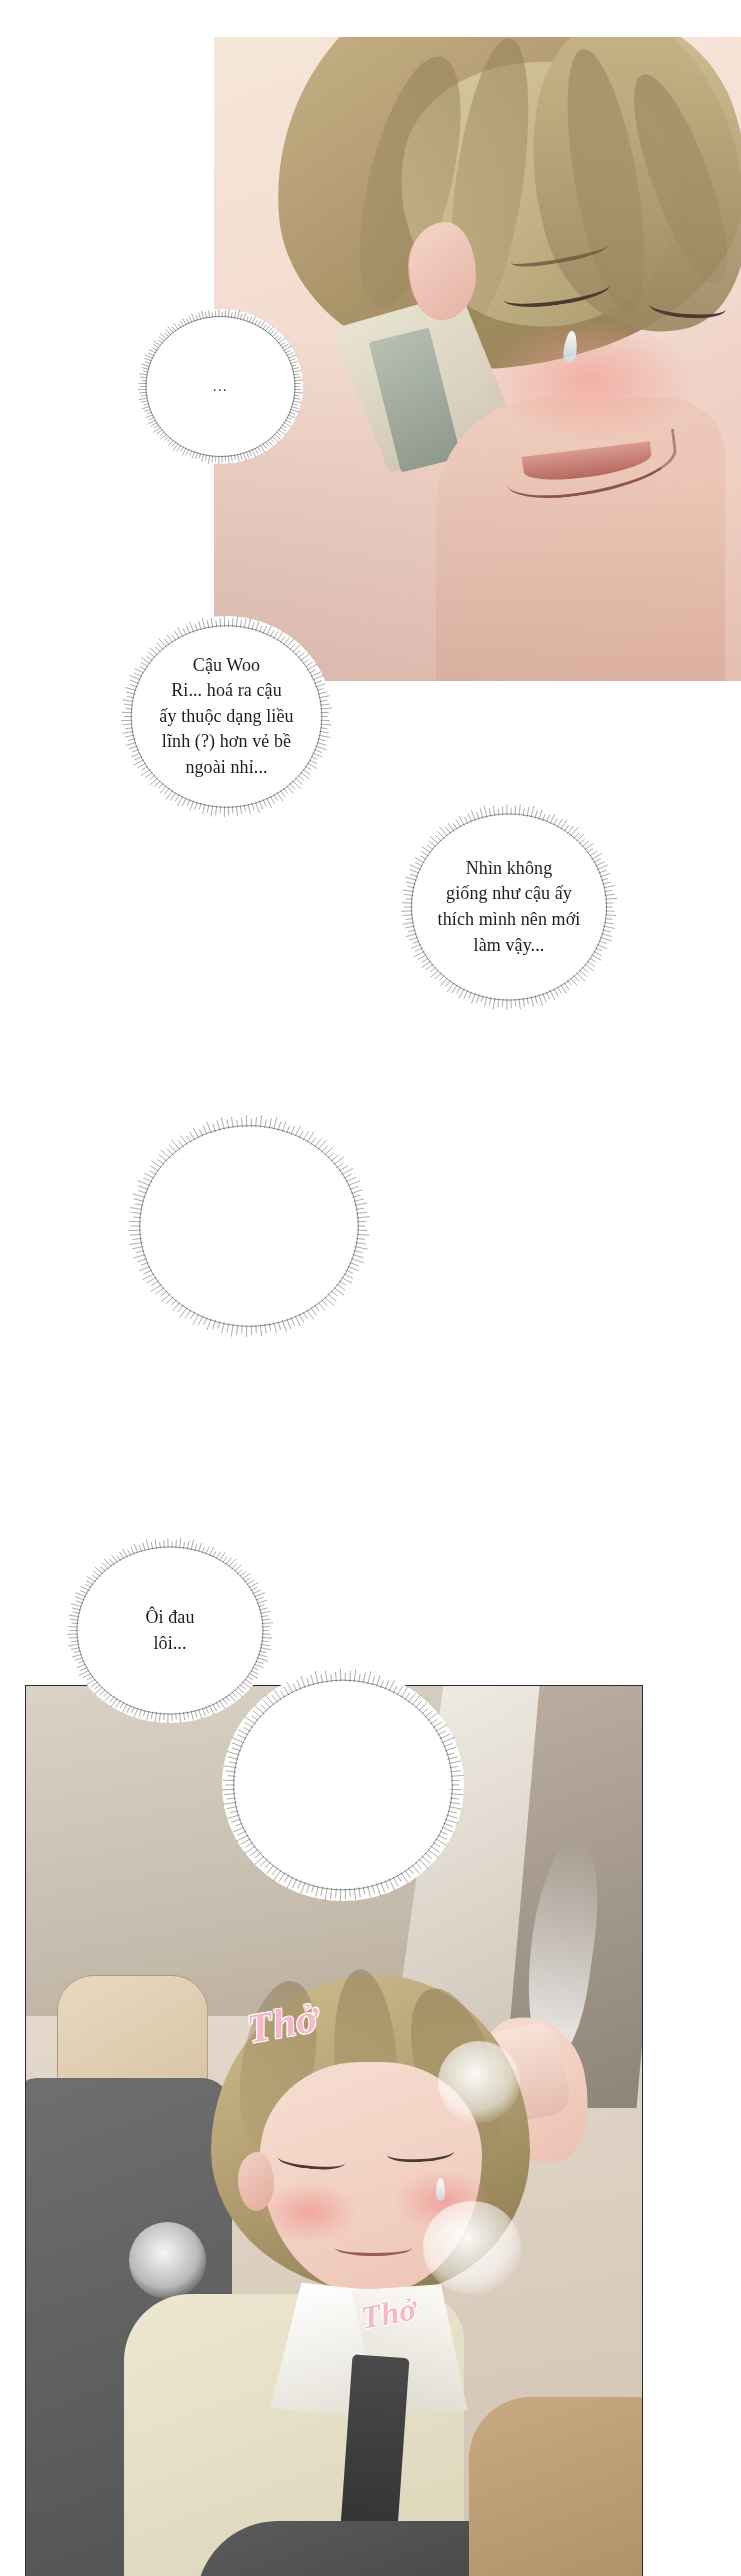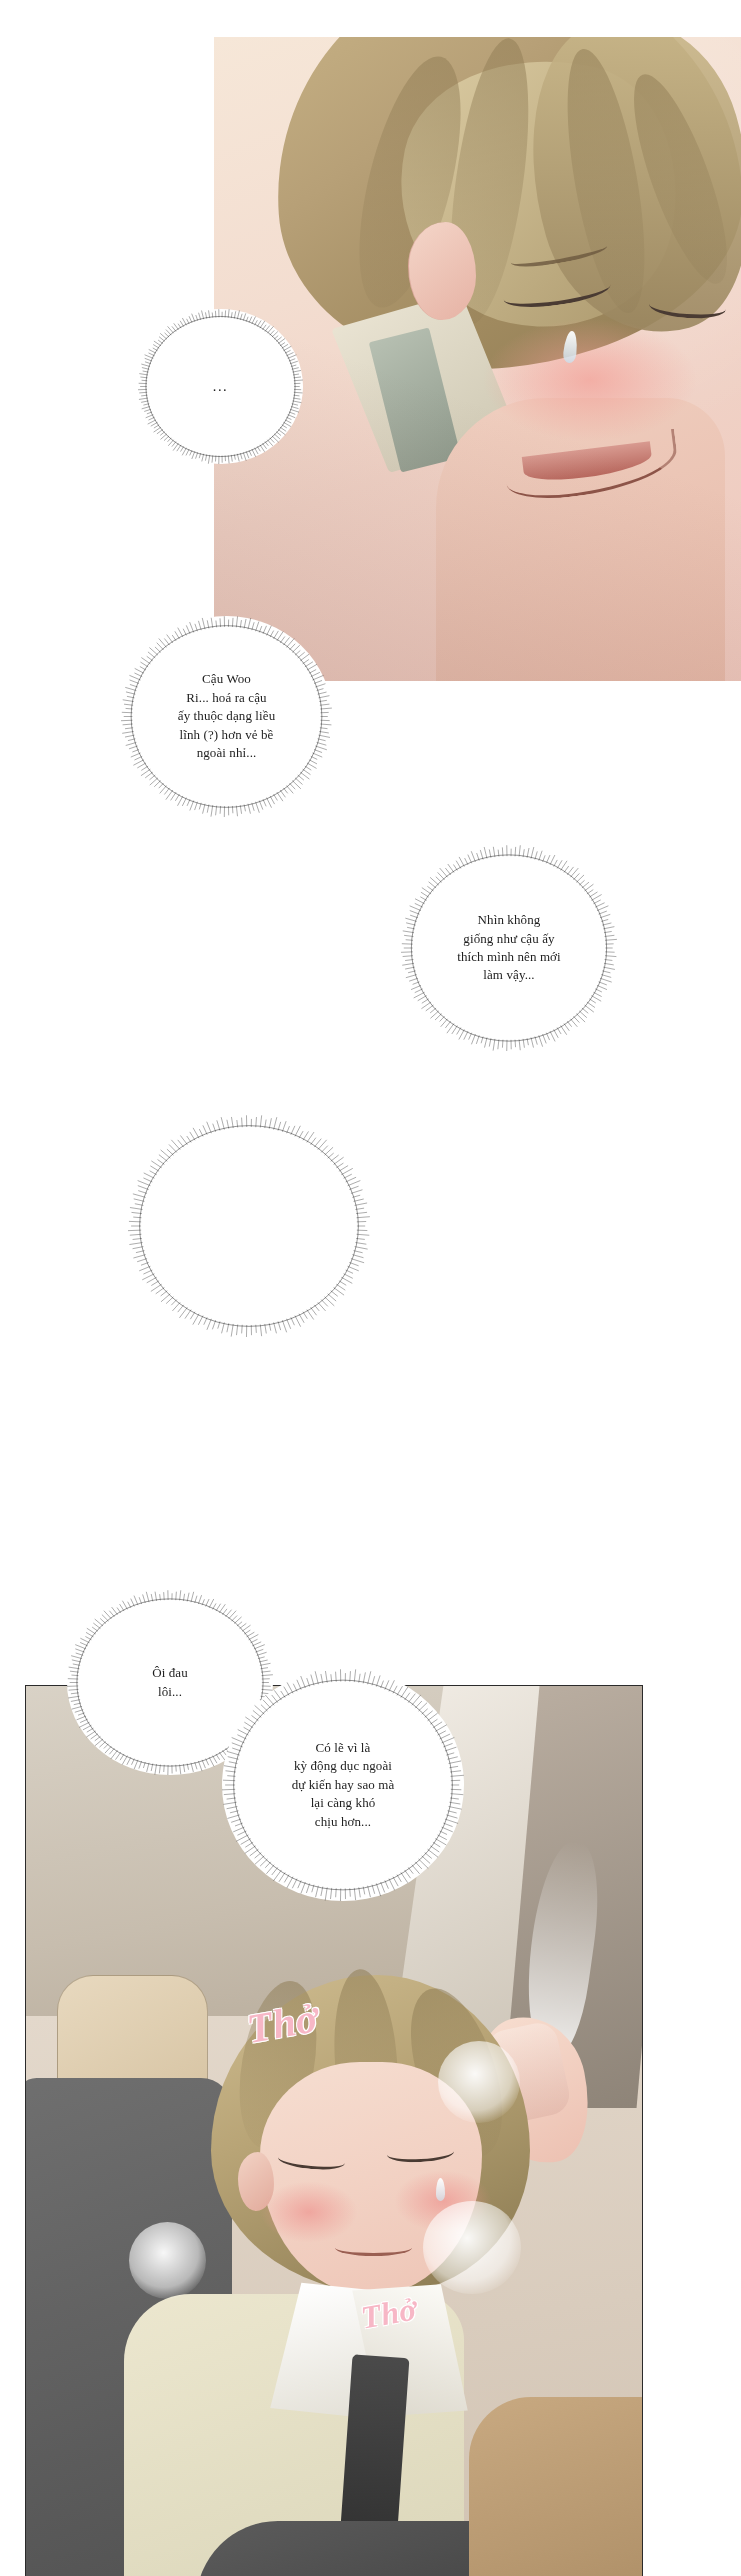--- a/index.html
+++ b/index.html
@@ -396,33 +396,33 @@
     left: 0; top: 0;
     width: 100%;
     height: 100%;
     pointer-events: none;
   }
   .bubble .txt {
     position: relative;
     z-index: 2;
     color: #1d1d1d;
     font-family: "Liberation Serif", serif;
-    font-size: 13px;
+    font-size: 18px;
     line-height: 1.42;
     letter-spacing: 0.1px;
     padding: 0 14%;
     white-space: pre-line;
   }
 
   
   #bubble-0 { left: 138px; top: 309px;  width: 165px; height: 155px; }
   #bubble-1 { left: 121px; top: 616px; width: 211px; height: 201px; }
-  #bubble-2 { left: 401px; top: 845px; width: 216px; height: 206px; }
+  #bubble-2 { left: 401px; top: 804px; width: 216px; height: 206px; }
   #bubble-3 { left: 128px; top: 1115px; width: 242px; height: 222px; }
-  #bubble-4 { left: 67px; top: 1590px; width: 206px; height: 185px; }
+  #bubble-4 { left: 67px; top: 1538px; width: 206px; height: 185px; }
   #bubble-5 { left: 222px; top: 1669px; width: 242px; height: 232px; }
 
   #bubble-0 .txt { font-size: 14.4px; letter-spacing: 1.5px; }
 </style>
 </head>
 <body>
 
 <div class="page">
 
   <div class="panel" id="panel-1">
@@ -527,21 +527,16 @@
       </svg>
     <div class="txt">Ôi đau
 lôi...</div>
   </div>
 
   <div class="bubble" id="bubble-5">
     <svg class="spikes" viewBox="0 0 100 100" preserveAspectRatio="none">
         <circle cx="50" cy="50" r="45.2" fill="#ffffff" stroke="#111111" stroke-width="0.45" vector-effect="non-scaling-stroke"></circle>
         <path d="M94.60,50.00L98.00,50.00M94.56,51.87L98.90,52.05M94.44,53.73L99.72,54.17M94.25,55.59L97.86,56.05M93.98,57.44L98.49,58.20M93.63,59.27L99.03,60.42M93.20,61.09L96.95,62.05M92.70,62.89L97.31,64.28M92.12,64.67L97.56,66.56M91.47,66.42L95.29,67.93M90.74,68.14L95.36,70.20M89.95,69.83L92.99,71.34M89.08,71.49L92.89,73.58M88.15,73.10L92.67,75.84M87.15,74.68L90.18,76.69M86.08,76.22L89.79,78.91M84.95,77.70L89.28,81.14M83.76,79.14L86.69,81.67M82.51,80.53L86.02,83.83M81.20,81.87L85.24,85.98M79.84,83.14L82.59,86.20M78.43,84.36L81.65,88.26M76.97,85.53L79.02,88.23M75.45,86.62L77.93,90.19M73.90,87.66L76.73,92.12M72.30,88.62L74.12,91.77M70.66,89.52L72.79,93.59M68.99,90.36L71.34,95.36M67.28,91.12L68.78,94.69M65.55,91.80L67.23,96.32M63.78,92.42L65.56,97.90M61.99,92.96L63.10,96.91M60.18,93.42L61.34,98.34M58.36,93.81L58.99,97.15M56.52,94.12L57.15,98.42M54.66,94.36L55.22,99.62M52.80,94.51L53.03,98.14M50.93,94.59L51.03,99.17M49.07,94.59L48.95,100.12M47.20,94.51L46.96,98.38M45.34,94.36L44.83,99.15M43.48,94.12L42.64,99.82M41.64,93.81L40.87,97.85M39.82,93.42L38.66,98.34M38.01,92.96L37.09,96.23M36.22,92.42L34.88,96.55M34.45,91.80L32.61,96.76M32.72,91.12L31.31,94.47M31.01,90.36L29.06,94.50M29.34,89.52L26.78,94.42M27.70,88.62L25.76,91.98M26.10,87.66L23.52,91.73M24.55,86.62L21.26,91.36M23.03,85.53L20.55,88.80M21.57,84.36L18.35,88.26M20.16,83.14L17.88,85.67M18.80,81.87L15.75,84.97M17.49,80.53L13.63,84.15M16.24,79.14L13.49,81.52M15.05,77.70L11.46,80.55M13.92,76.22L9.45,79.46M12.85,74.68L9.63,76.82M11.85,73.10L7.73,75.60M10.92,71.49L5.87,74.26M10.05,69.83L6.37,71.66M9.26,68.14L4.64,70.20M8.53,66.42L5.37,67.67M7.88,64.67L3.78,66.10M7.30,62.89L2.24,64.42M6.80,61.09L3.28,62.00M6.37,59.27L1.89,60.23M6.02,57.44L0.57,58.36M5.75,55.59L1.91,56.08M5.56,53.73L0.76,54.14M5.44,51.87L-0.32,52.11M5.40,50.00L1.29,50.00M5.44,48.13L0.39,47.92M5.56,46.27L2.17,45.98M5.75,44.41L1.44,43.87M6.02,42.56L0.81,41.68M6.37,40.73L2.82,39.97M6.80,38.91L2.36,37.77M7.30,37.11L2.01,35.51M7.88,35.33L4.22,34.06M8.53,33.58L4.05,31.81M9.26,31.86L3.99,29.52M10.05,30.17L6.37,28.34M10.92,28.51L6.49,26.08M11.85,26.90L8.94,25.13M12.85,25.32L9.23,22.91M13.92,23.78L9.64,20.67M15.05,22.30L12.20,20.04M16.24,20.86L12.77,17.86M17.49,19.47L13.46,15.69M18.80,18.13L16.09,15.37M20.16,16.86L16.93,13.28M21.57,15.64L17.90,11.19M23.03,14.47L20.55,11.20M24.55,13.38L21.66,9.23M26.10,12.34L24.28,9.47M27.70,11.38L25.53,7.61M29.34,10.48L26.89,5.79M31.01,9.64L29.46,6.35M32.72,8.88L30.94,4.66M34.45,8.20L32.53,3.02M36.22,7.58L35.02,3.90M38.01,7.04L36.71,2.40M39.82,6.58L38.50,0.97M41.64,6.19L40.87,2.15M43.48,5.88L42.75,0.88M45.34,5.64L44.98,2.26M47.20,5.49L46.93,1.15M49.07,5.41L48.96,0.12M50.93,5.41L51.01,1.77M52.80,5.49L53.09,0.92M54.66,5.64L55.24,0.15M56.52,5.88L57.08,2.05M58.36,6.19L59.26,1.46M60.18,6.58L61.50,0.97M61.99,7.04L63.10,3.09M63.78,7.58L65.34,2.78M65.55,8.20L66.73,5.01M67.28,8.88L68.97,4.88M68.99,9.64L71.24,4.86M70.66,10.48L72.35,7.25M72.30,11.38L74.59,7.41M73.90,12.34L76.86,7.68M75.45,13.38L77.66,10.20M76.97,14.47L79.88,10.64M78.43,15.64L82.10,11.19M79.84,16.86L82.59,13.80M81.20,18.13L84.74,14.52M82.51,19.47L84.99,17.14M83.76,20.86L87.05,18.02M84.95,22.30L89.10,19.01M86.08,23.78L89.02,21.65M87.15,25.32L90.96,22.78M88.15,26.90L92.88,24.03M89.08,28.51L92.48,26.65M89.95,30.17L94.26,28.03M90.74,31.86L96.01,29.52M91.47,33.58L95.29,32.07M92.12,35.33L96.89,33.67M92.70,37.11L95.95,36.13M93.20,38.91L97.41,37.83M93.63,40.73L98.80,39.63M93.98,42.56L97.56,41.96M94.25,44.41L98.79,43.84M94.44,46.27L99.95,45.81M94.56,48.13L98.43,47.97" stroke="#111111" stroke-width="0.35" fill="none" vector-effect="non-scaling-stroke"></path>
       </svg>
-    <div class="txt">Có lẽ vì là
-kỳ động dục ngoài
-dự kiến hay sao mà
-lại càng khó
-chịu hơn...</div>
   </div>
 
 </div>
 
 
 </body></html>

